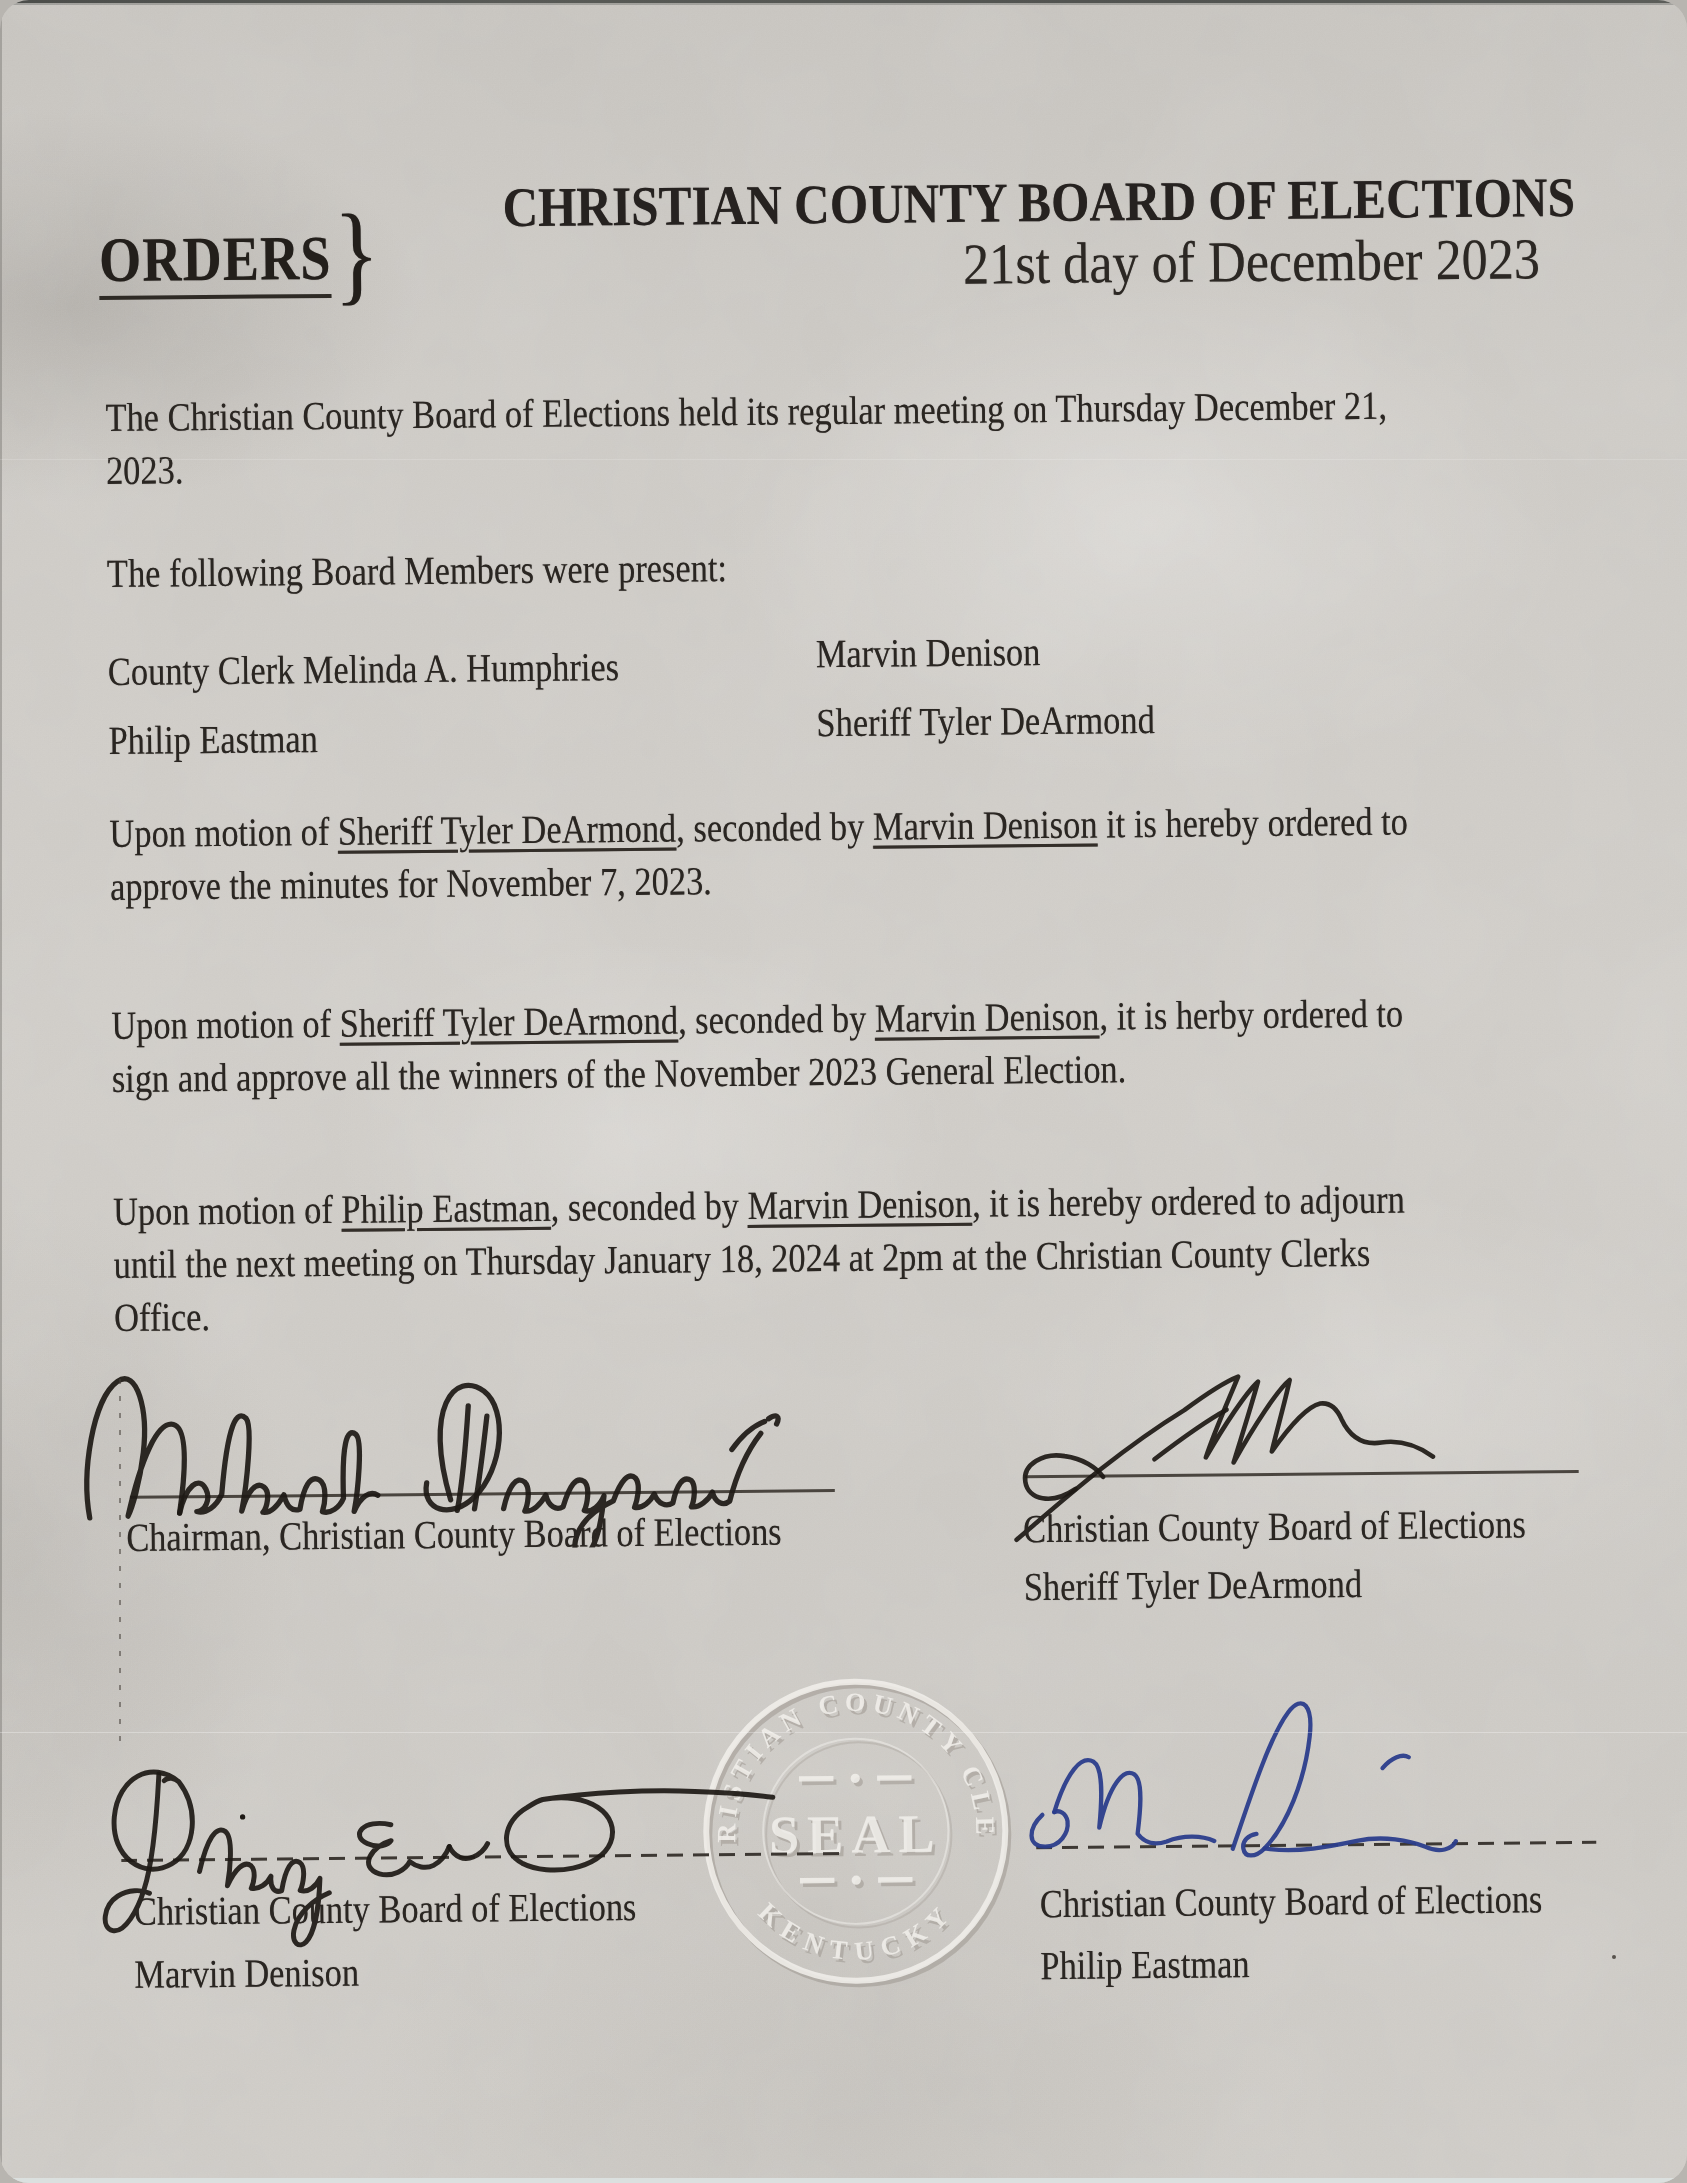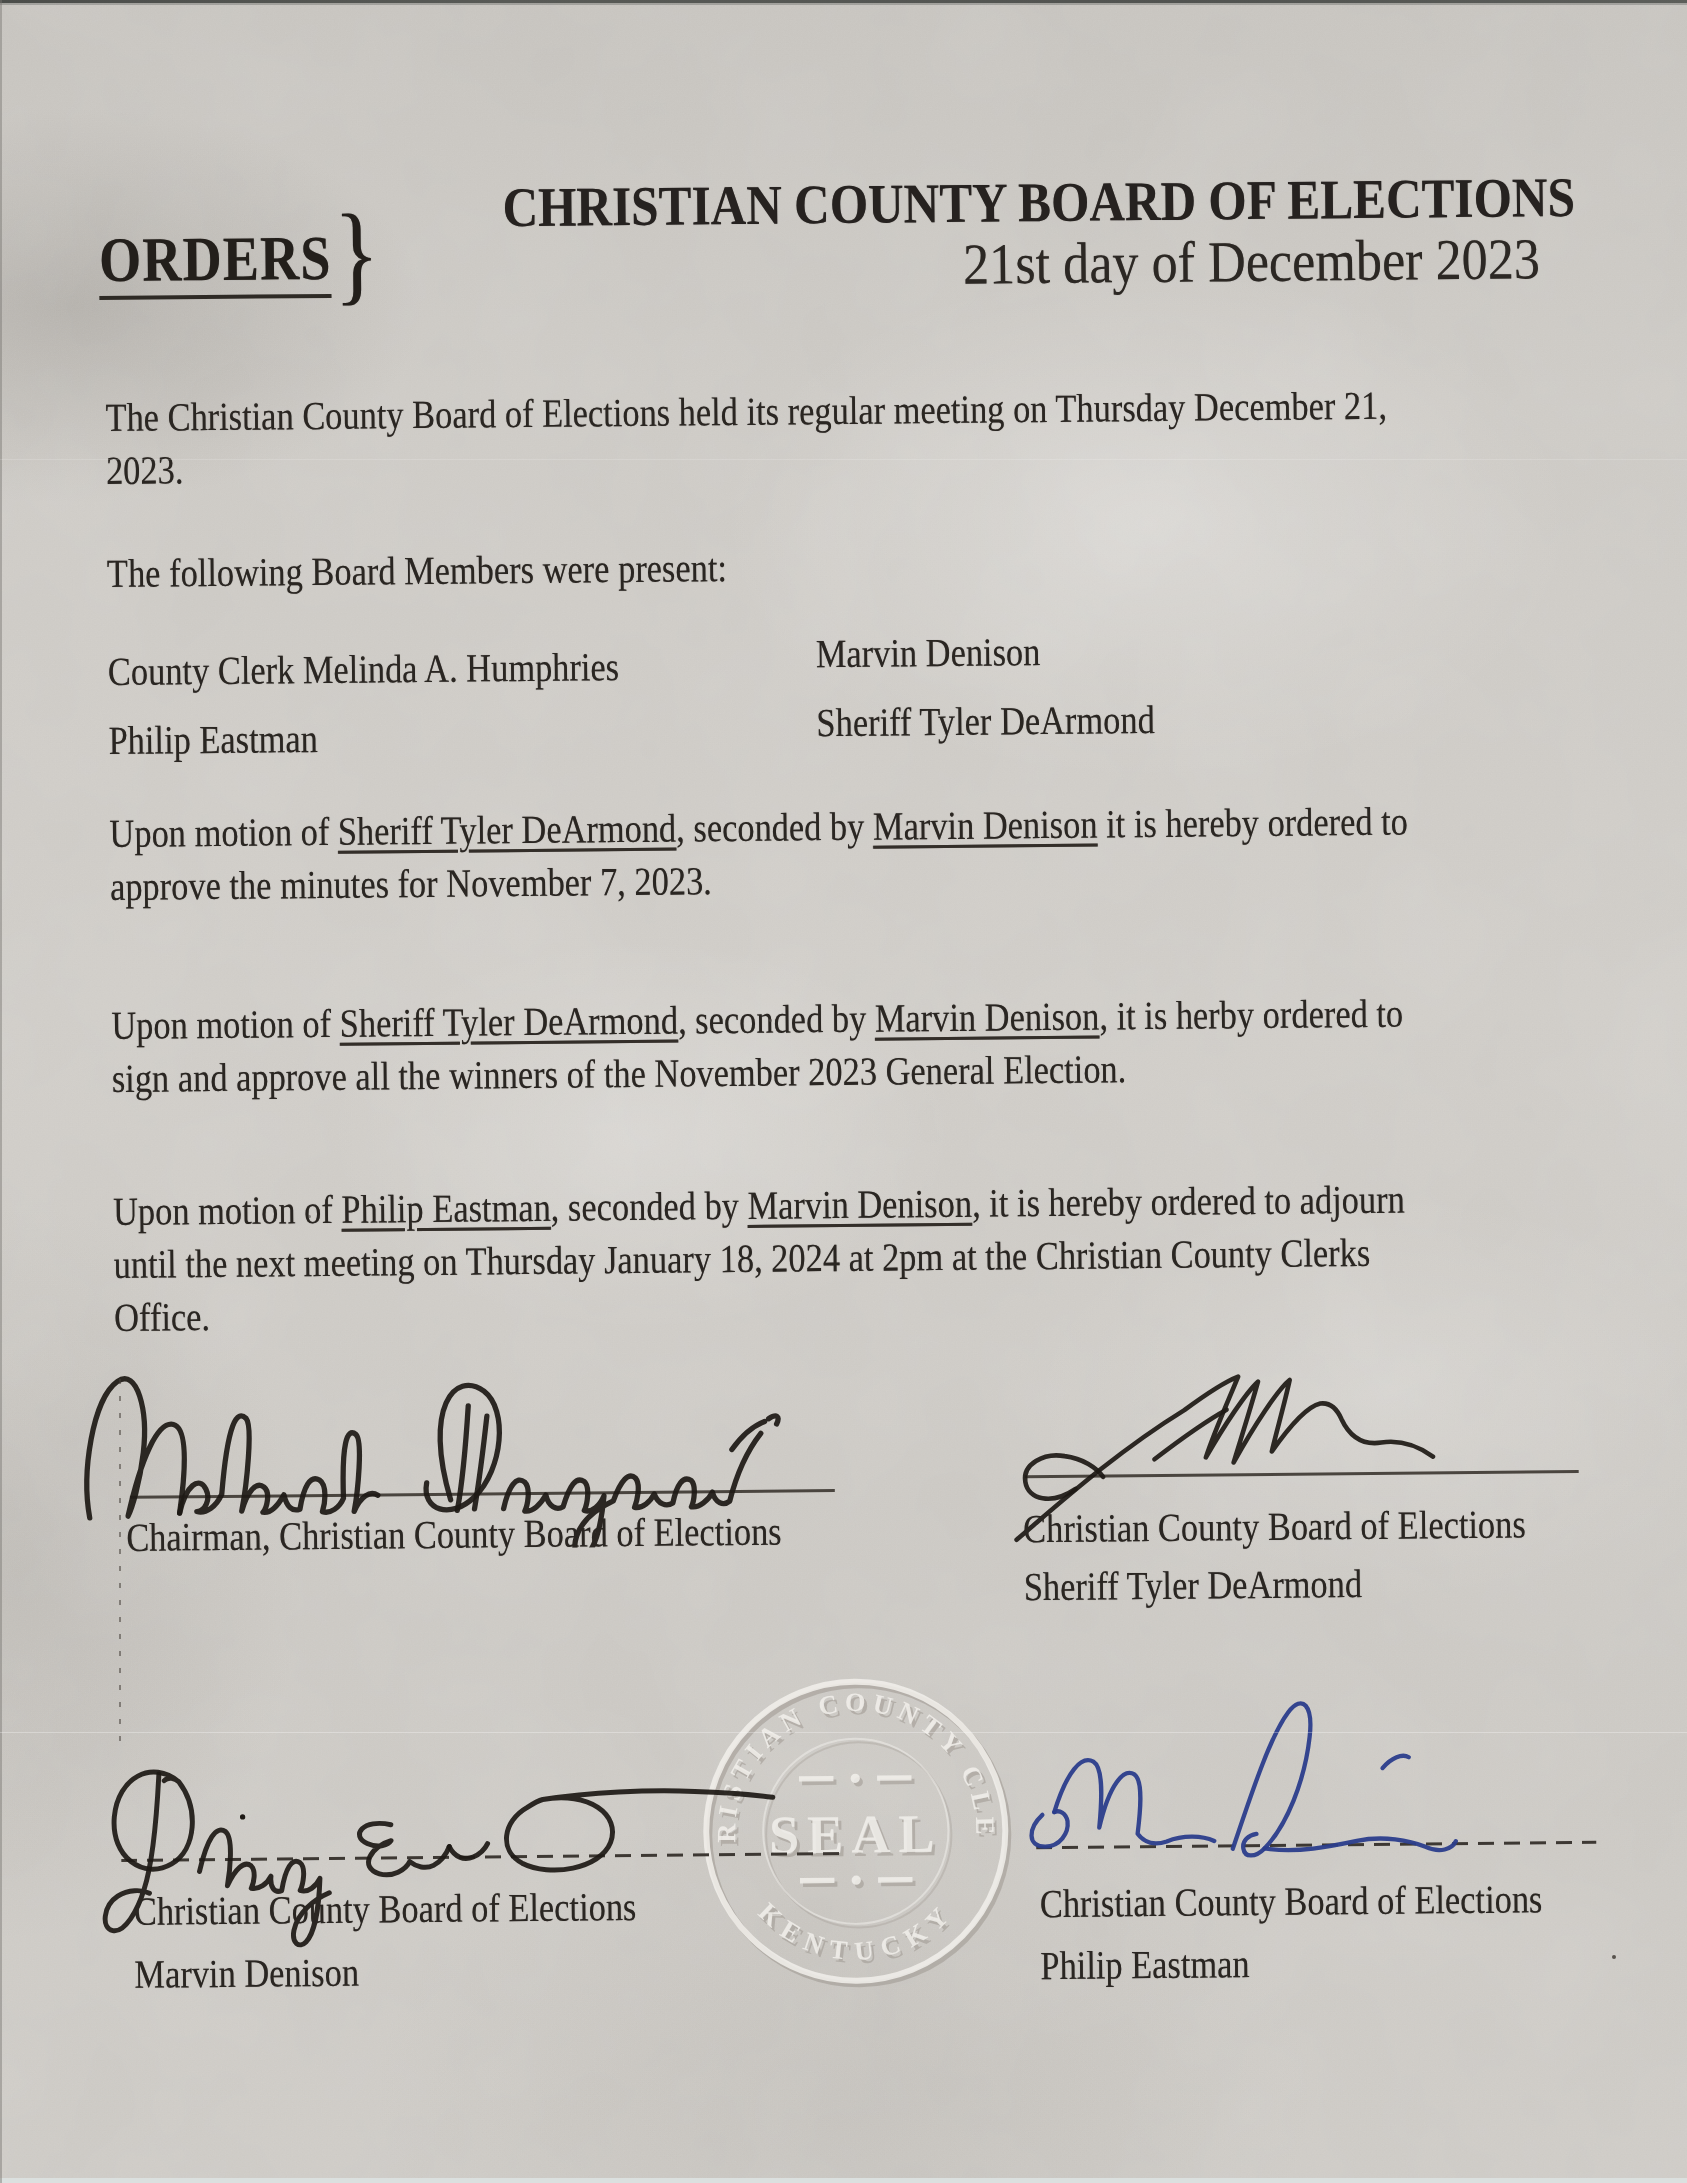--- a/index.html
+++ b/index.html
@@ -1,18 +1,18 @@
 <!DOCTYPE html>
 <html style="font-size:10.6px"><head>
 <meta charset="utf-8">
 <style>
   html,body{margin:0;padding:0;background:#b8b5b0;}
   .stage{position:relative;width:1687px;height:2183px;overflow:hidden;
          font-family:"Liberation Serif","DejaVu Serif",serif;
-         background:#cac7c2;}
+         background:#cac7c2;border-radius:29px;}
   
   .paper{position:absolute;inset:0;
     background:
       radial-gradient(595px 331px at 4% 14%, rgba(118,114,108,.26), rgba(118,114,108,0) 60%),
       radial-gradient(463px 595px at 1% 72%, rgba(125,121,115,.16), rgba(125,121,115,0) 62%),
       radial-gradient(662px 397px at 68% 24%, rgba(255,255,255,.24), rgba(255,255,255,0) 65%),
       radial-gradient(529px 331px at 38% 52%, rgba(255,255,255,.20), rgba(255,255,255,0) 60%),
       radial-gradient(595px 344px at 82% 64%, rgba(255,255,255,.16), rgba(255,255,255,0) 60%),
       radial-gradient(728px 463px at 50% 96%, rgba(130,126,120,.12), rgba(130,126,120,0) 65%),
       linear-gradient(180deg,#c6c3be 0%,#ccc9c4 18%,#cfccc7 46%,#cbc8c3 74%,#cdcac5 100%);}

